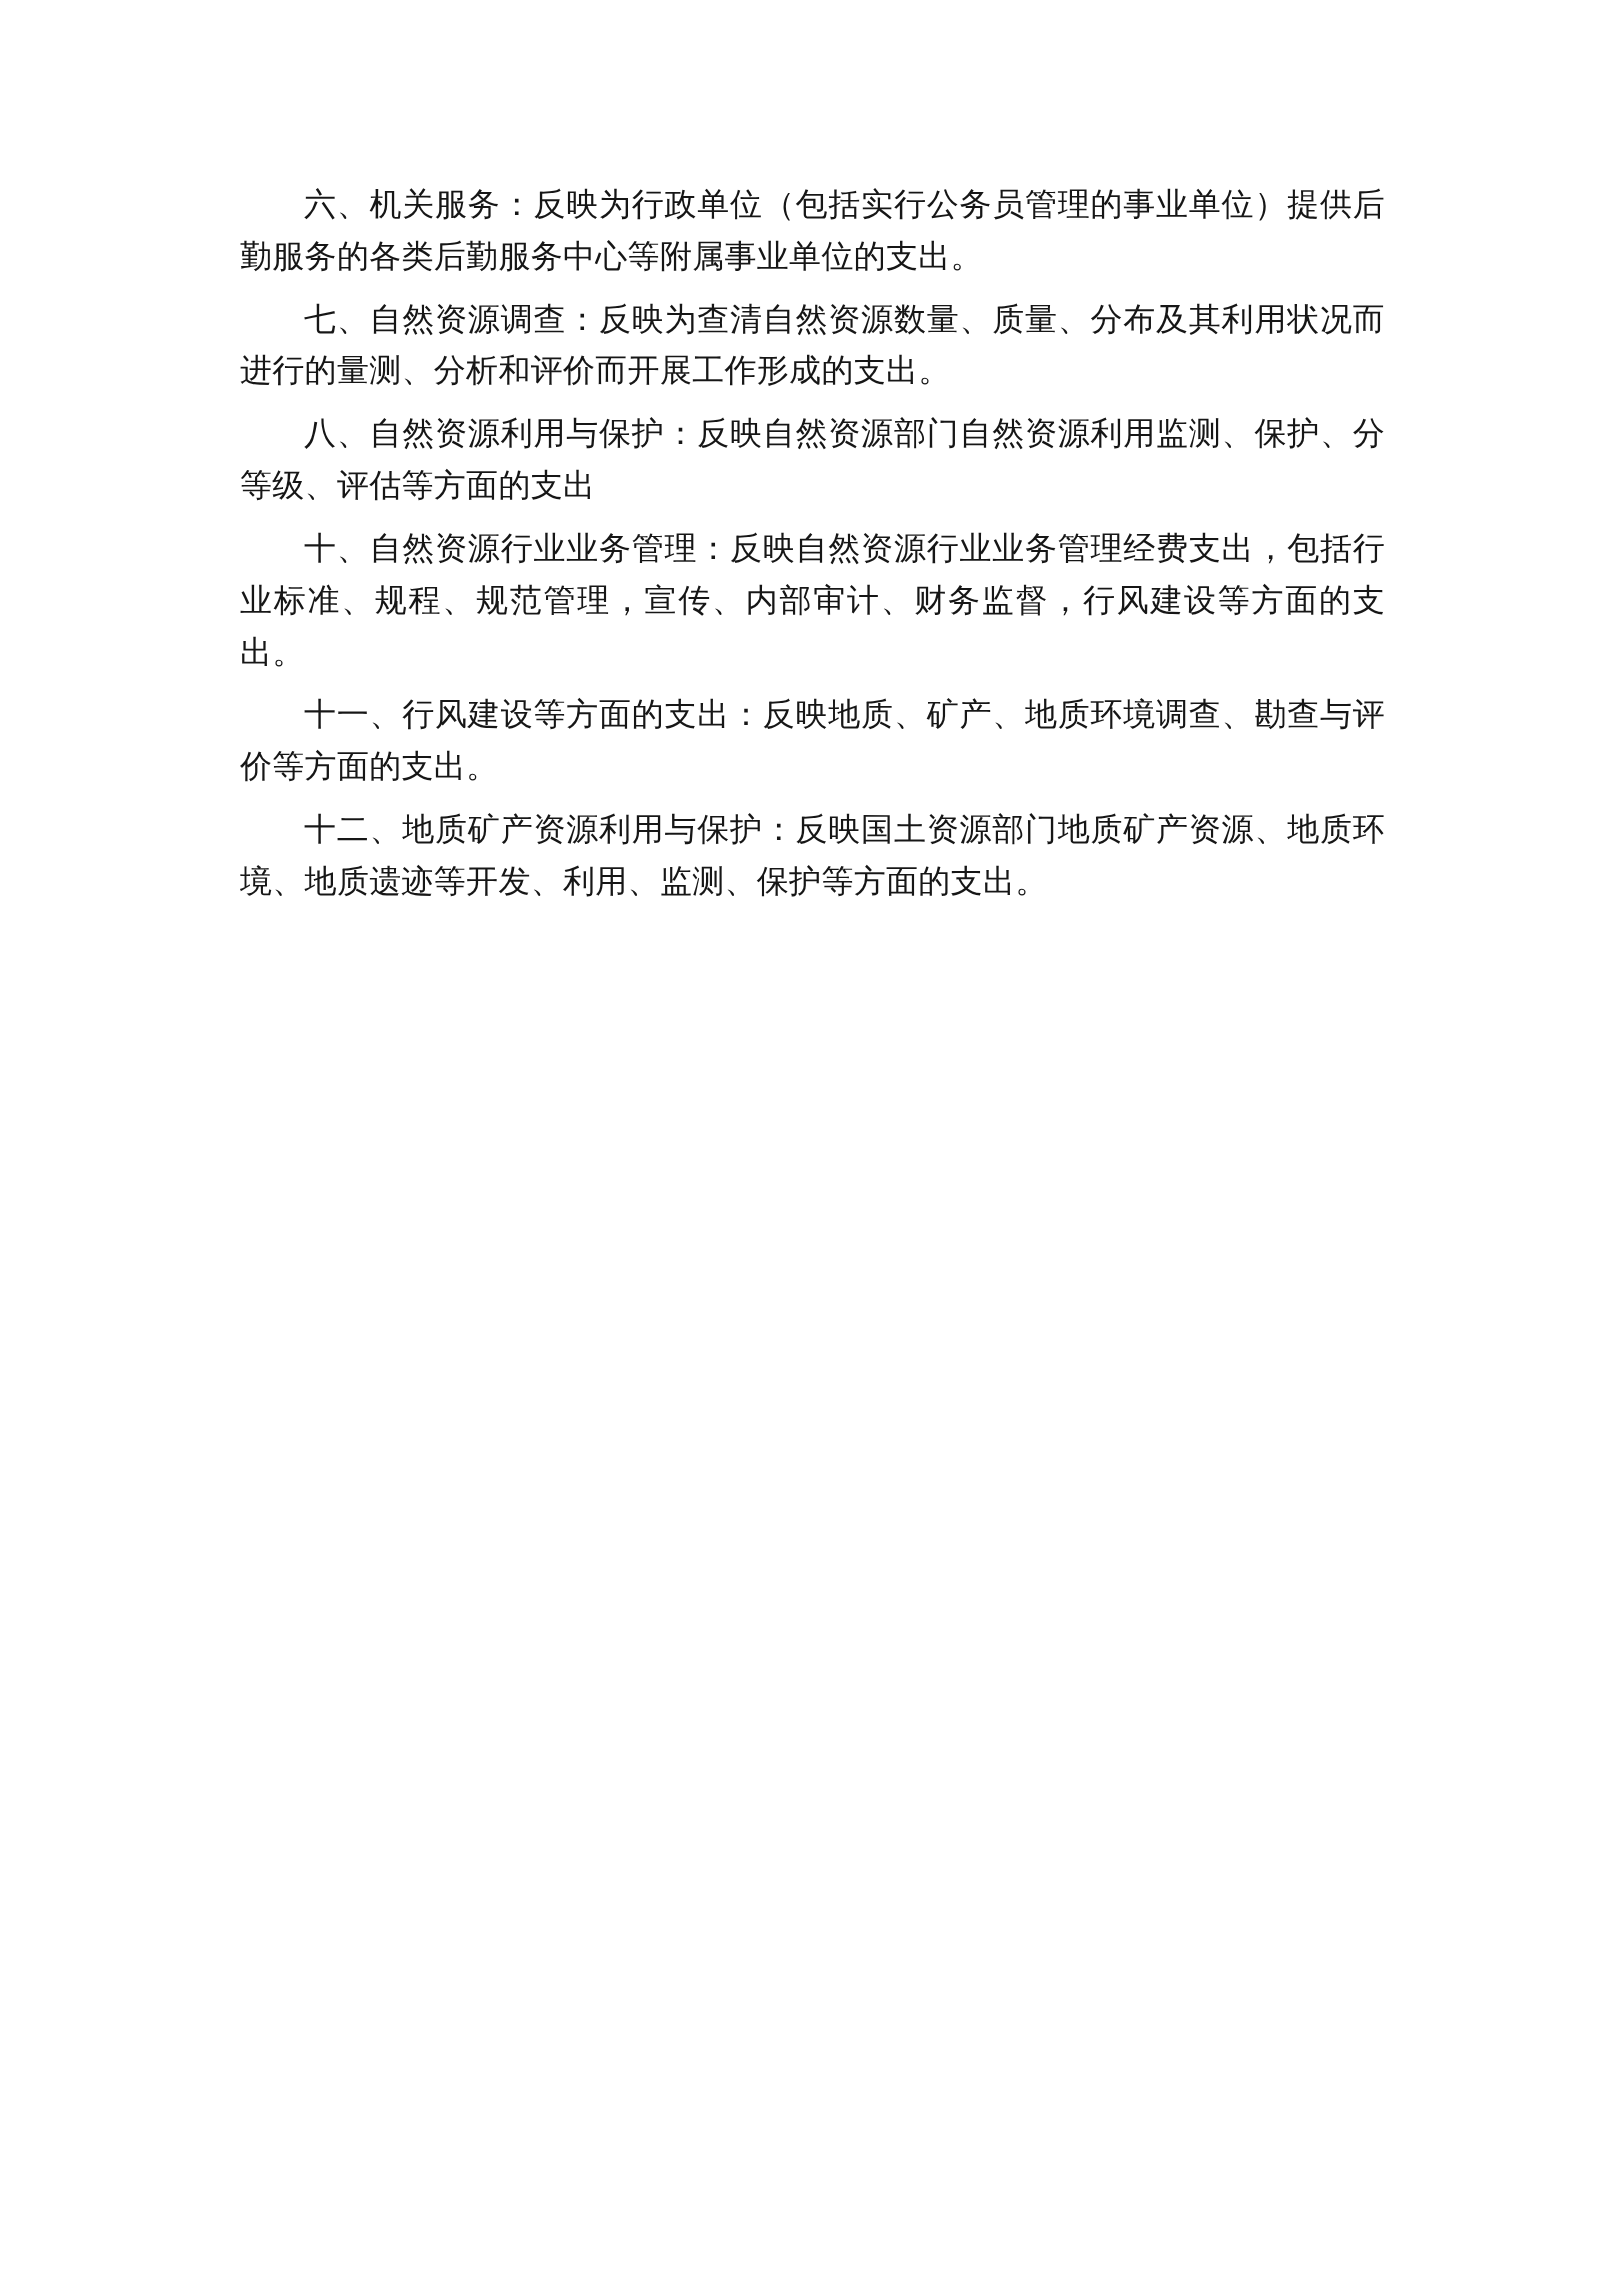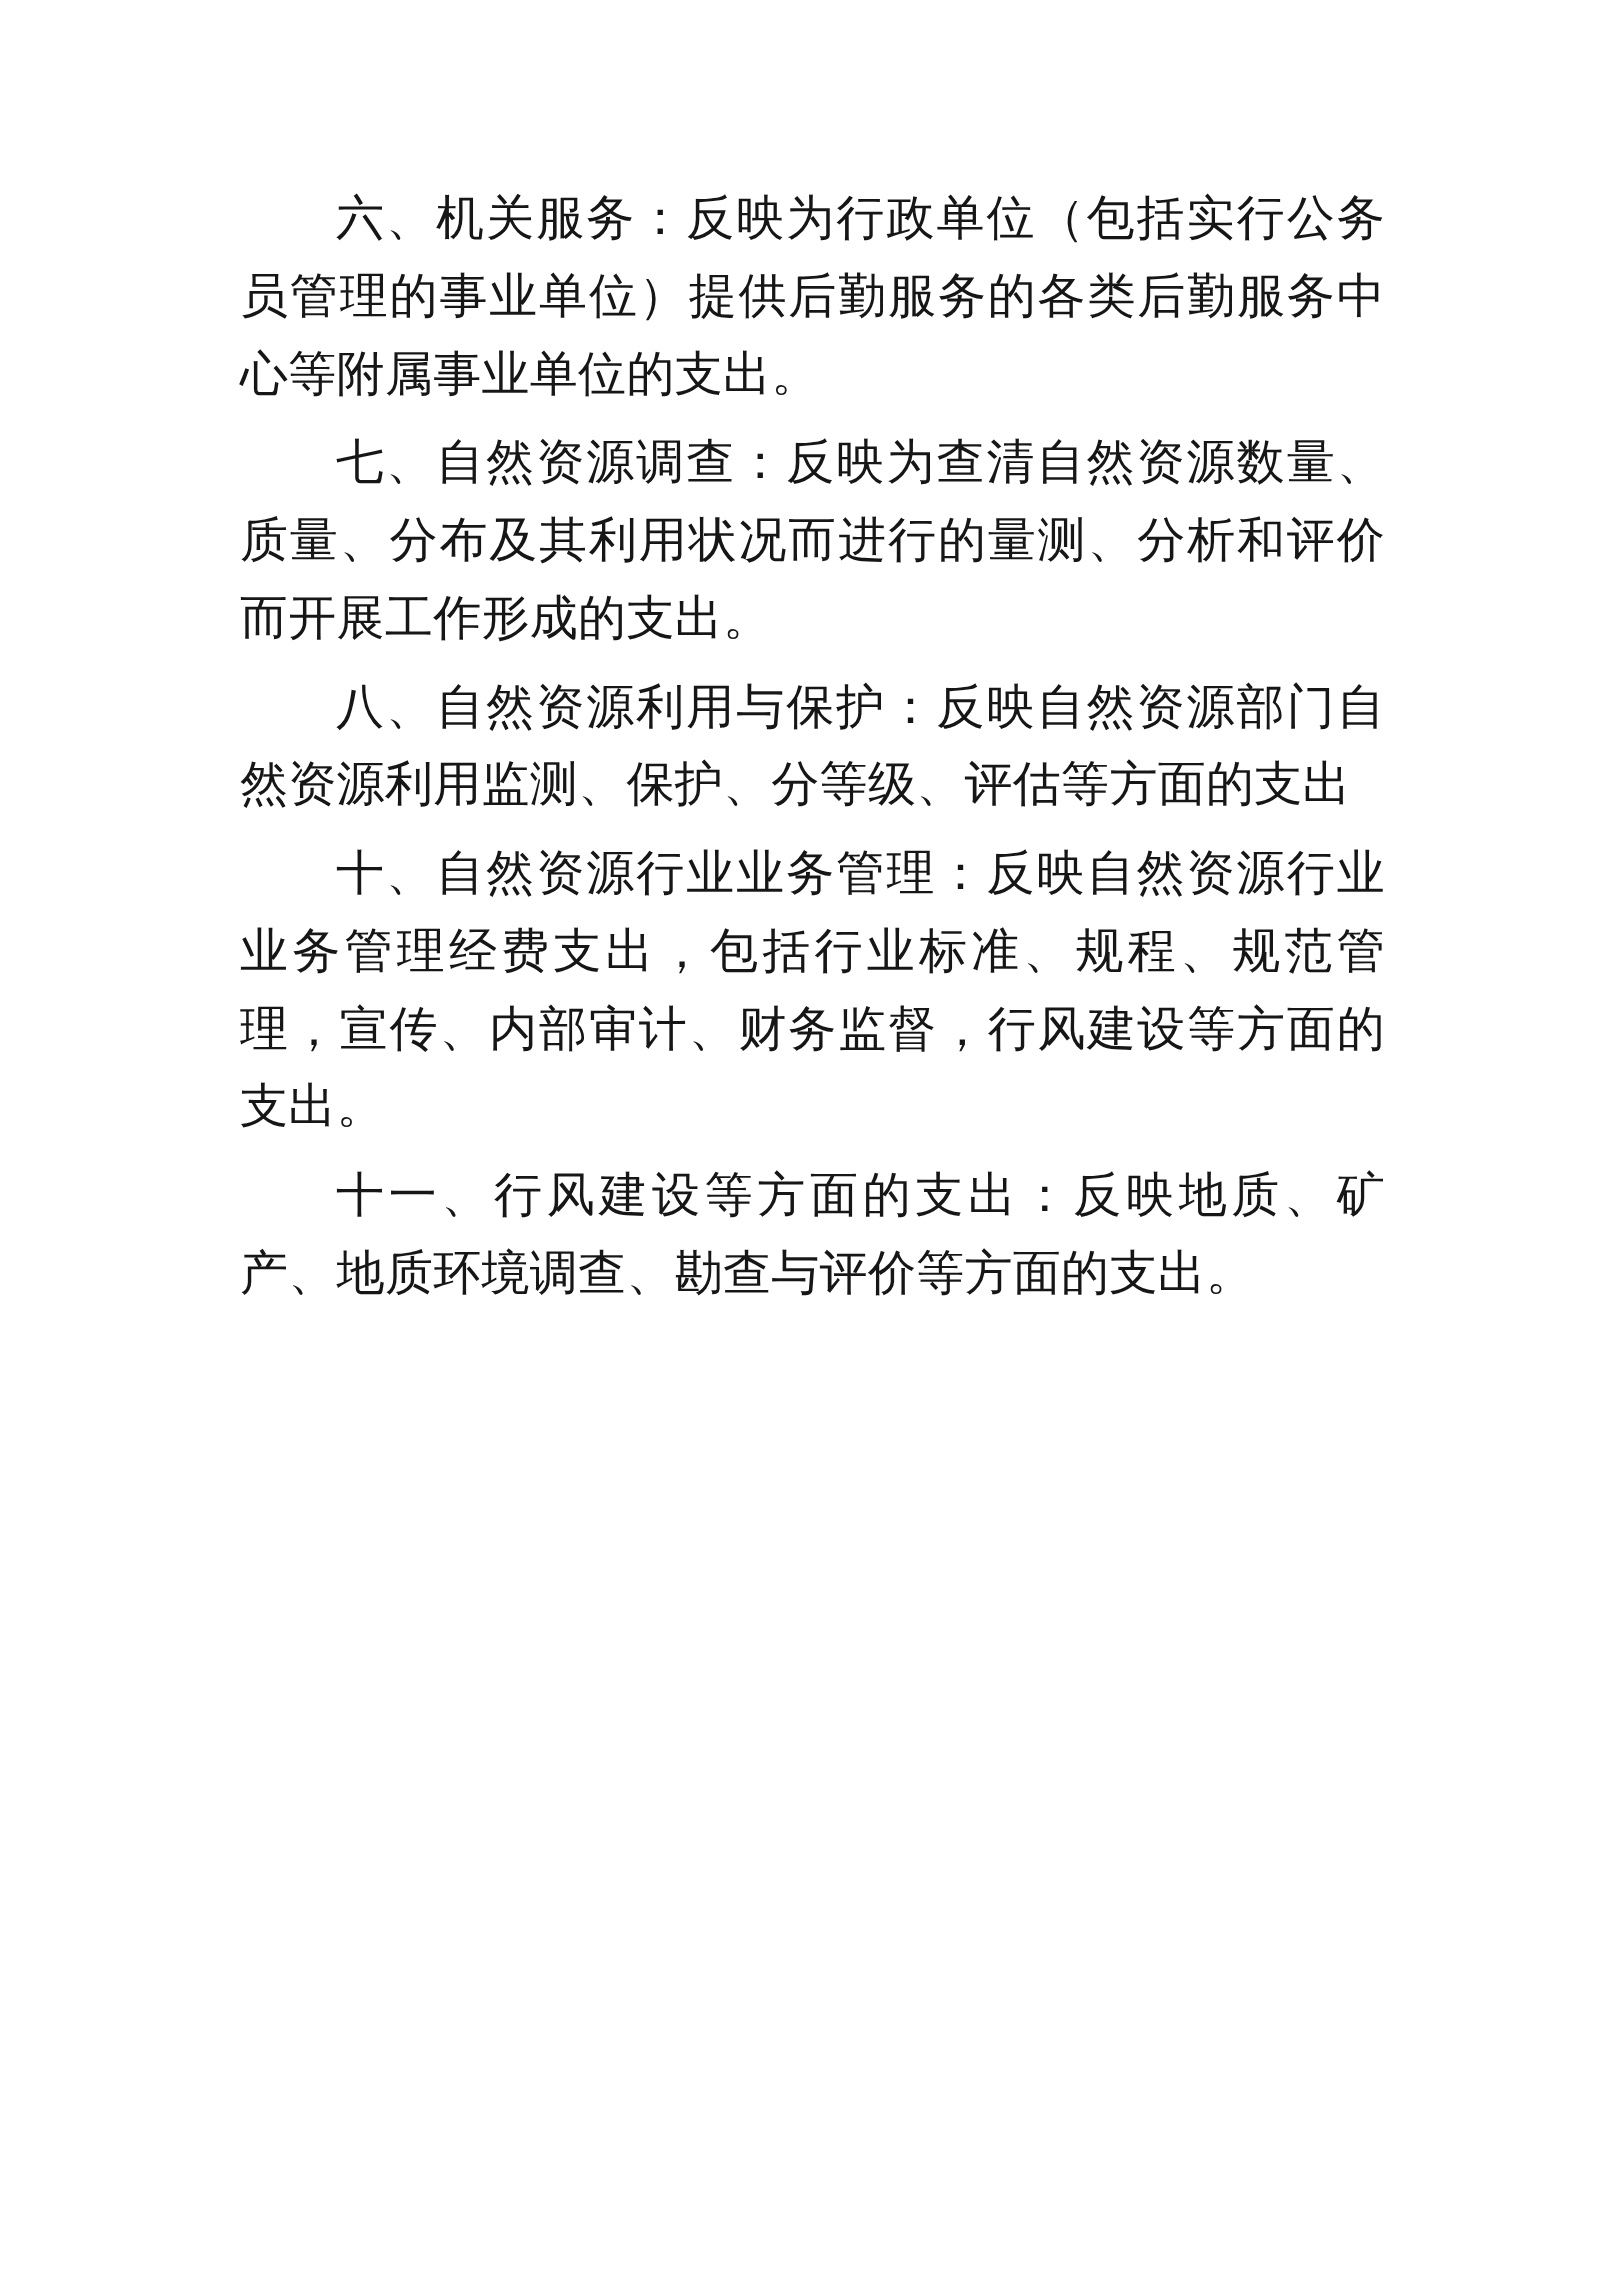--- a/index.html
+++ b/index.html
@@ -19,36 +19,37 @@
     position: relative;
     overflow: hidden;
   }
   .content {
     position: absolute;
     left: 240px;
     top: 179px;
     width: 1145px;
   }
   .para {
-    font-size: 48px;
+    font-size: 32px;
     line-height: 1.62;
     text-align: justify;
     text-justify: inter-ideograph;
     text-indent: 2em;
     margin: 0 0 11px 0;
     letter-spacing: 0.3px;
     color: #161616;
     font-family: Liberation Serif, serif;
   }
 </style>
 </head>
 <body>
 
 <div class="page">
   <div class="content">
     <p class="para">六、机关服务：反映为行政单位（包括实行公务员管理的事业单位）提供后勤服务的各类后勤服务中心等附属事业单位的支出。</p>
     <p class="para">七、自然资源调查：反映为查清自然资源数量、质量、分布及其利用状况而进行的量测、分析和评价而开展工作形成的支出。</p>
     <p class="para">八、自然资源利用与保护：反映自然资源部门自然资源利用监测、保护、分等级、评估等方面的支出</p>
     <p class="para">十、自然资源行业业务管理：反映自然资源行业业务管理经费支出，包括行业标准、规程、规范管理，宣传、内部审计、财务监督，行风建设等方面的支出。</p>
     <p class="para">十一、行风建设等方面的支出：反映地质、矿产、地质环境调查、勘查与评价等方面的支出。</p>
+    <p class="para">十二、地质矿产资源利用与保护：反映国土资源部门地质矿产资源、地质环境、地质遗迹等开发、利用、监测、保护等方面的支出。</p>
   </div>
 </div>
 
 
 </body></html>

